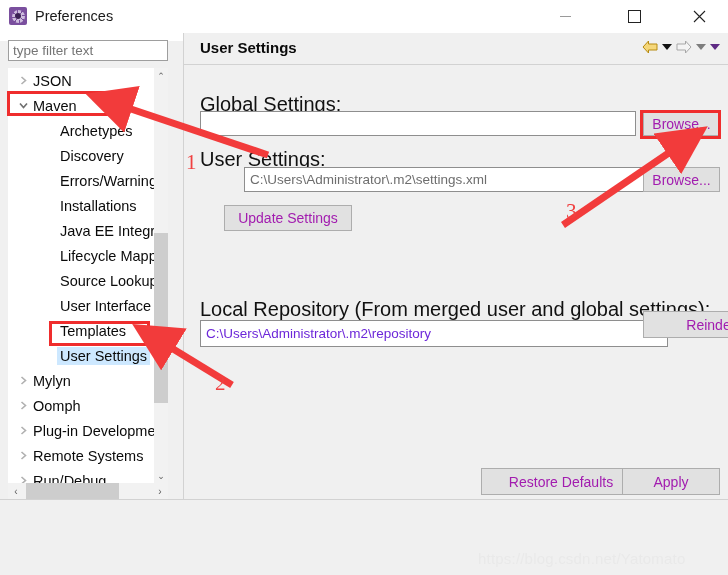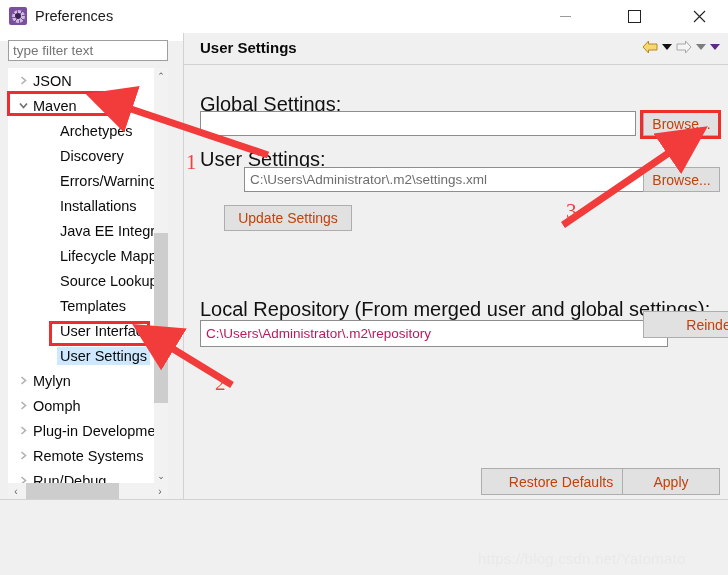--- a/index.html
+++ b/index.html
@@ -198,33 +198,33 @@
     padding-left: 5px;
     display: flex; align-items: center;
     overflow: hidden; white-space: nowrap;
   }
   .btn {
     position: absolute;
     background: #e1e1e1;
     border: 1px solid #adadad;
     box-sizing: border-box;
     font-family: "Liberation Sans", sans-serif;
-    font-size: 14px; color: #c2410c;
+    font-size: 14px; color: #a21caf;
     display: flex; align-items: center; justify-content: center;
   }
 
   #lbl-global    { left: 16px;  top: 60px; }
   #fld-global    { left: 16px;  top: 78px;  width: 436px; height: 25px; color: #111; }
   #btn-browse-1  { left: 459px; top: 78px;  width: 77px;  height: 25px; }
   #lbl-user      { left: 16px;  top: 115px; }
   #fld-user      { left: 16px;  top: 134px; width: 436px; height: 25px; color: #6e6e6e; margin-left: 44px; }
   #btn-browse-2  { left: 459px; top: 134px; width: 77px;  height: 25px; }
   #btn-update    { left: 16px;  top: 172px; width: 128px; height: 26px; margin-left: 24px; }
   #lbl-local     { left: 16px;  top: 265px; }
-  #fld-local     { left: 16px;  top: 287px; width: 468px; height: 27px; color: #be185d; }
+  #fld-local     { left: 16px;  top: 287px; width: 468px; height: 27px; color: #6d28d9; }
   #btn-reindex   { left: 459px; top: 278px; width: 94px;  height: 27px; padding-left: 44px; }
 
   #btn-restore   { left: 297px; top: 435px; width: 160px; height: 27px; }
   #btn-apply     { left: 438px; top: 435px; width: 98px;  height: 27px; }
 
   
   #bottom-sep {
     position: absolute; left: 0; top: 499px;
     width: 728px; height: 1px; background: #d2d2d2;
   }
@@ -328,25 +328,25 @@
         <div class="tree-item leaf">
           <span class="twisty"></span>
           <span class="tlabel">Lifecycle Mappings</span>
         </div>
         <div class="tree-item leaf">
           <span class="twisty"></span>
           <span class="tlabel">Source Lookup</span>
         </div>
         <div class="tree-item leaf">
           <span class="twisty"></span>
+          <span class="tlabel">User Interface</span>
+        </div>
+        <div class="tree-item leaf">
+          <span class="twisty"></span>
           <span class="tlabel">Templates</span>
-        </div>
-        <div class="tree-item leaf">
-          <span class="twisty"></span>
-          <span class="tlabel">User Interface</span>
         </div>
         <div class="tree-item leaf selected">
           <span class="twisty"></span>
           <span class="tlabel">User Settings</span>
         </div>
         <div class="tree-item">
           <span class="twisty">
             <svg width="9" height="9" viewBox="0 0 9 9">
               <path d="M2.5 1 L6.5 4.5 L2.5 8" stroke="#b0b0b0" stroke-width="1.6" fill="none"></path>
             </svg>

